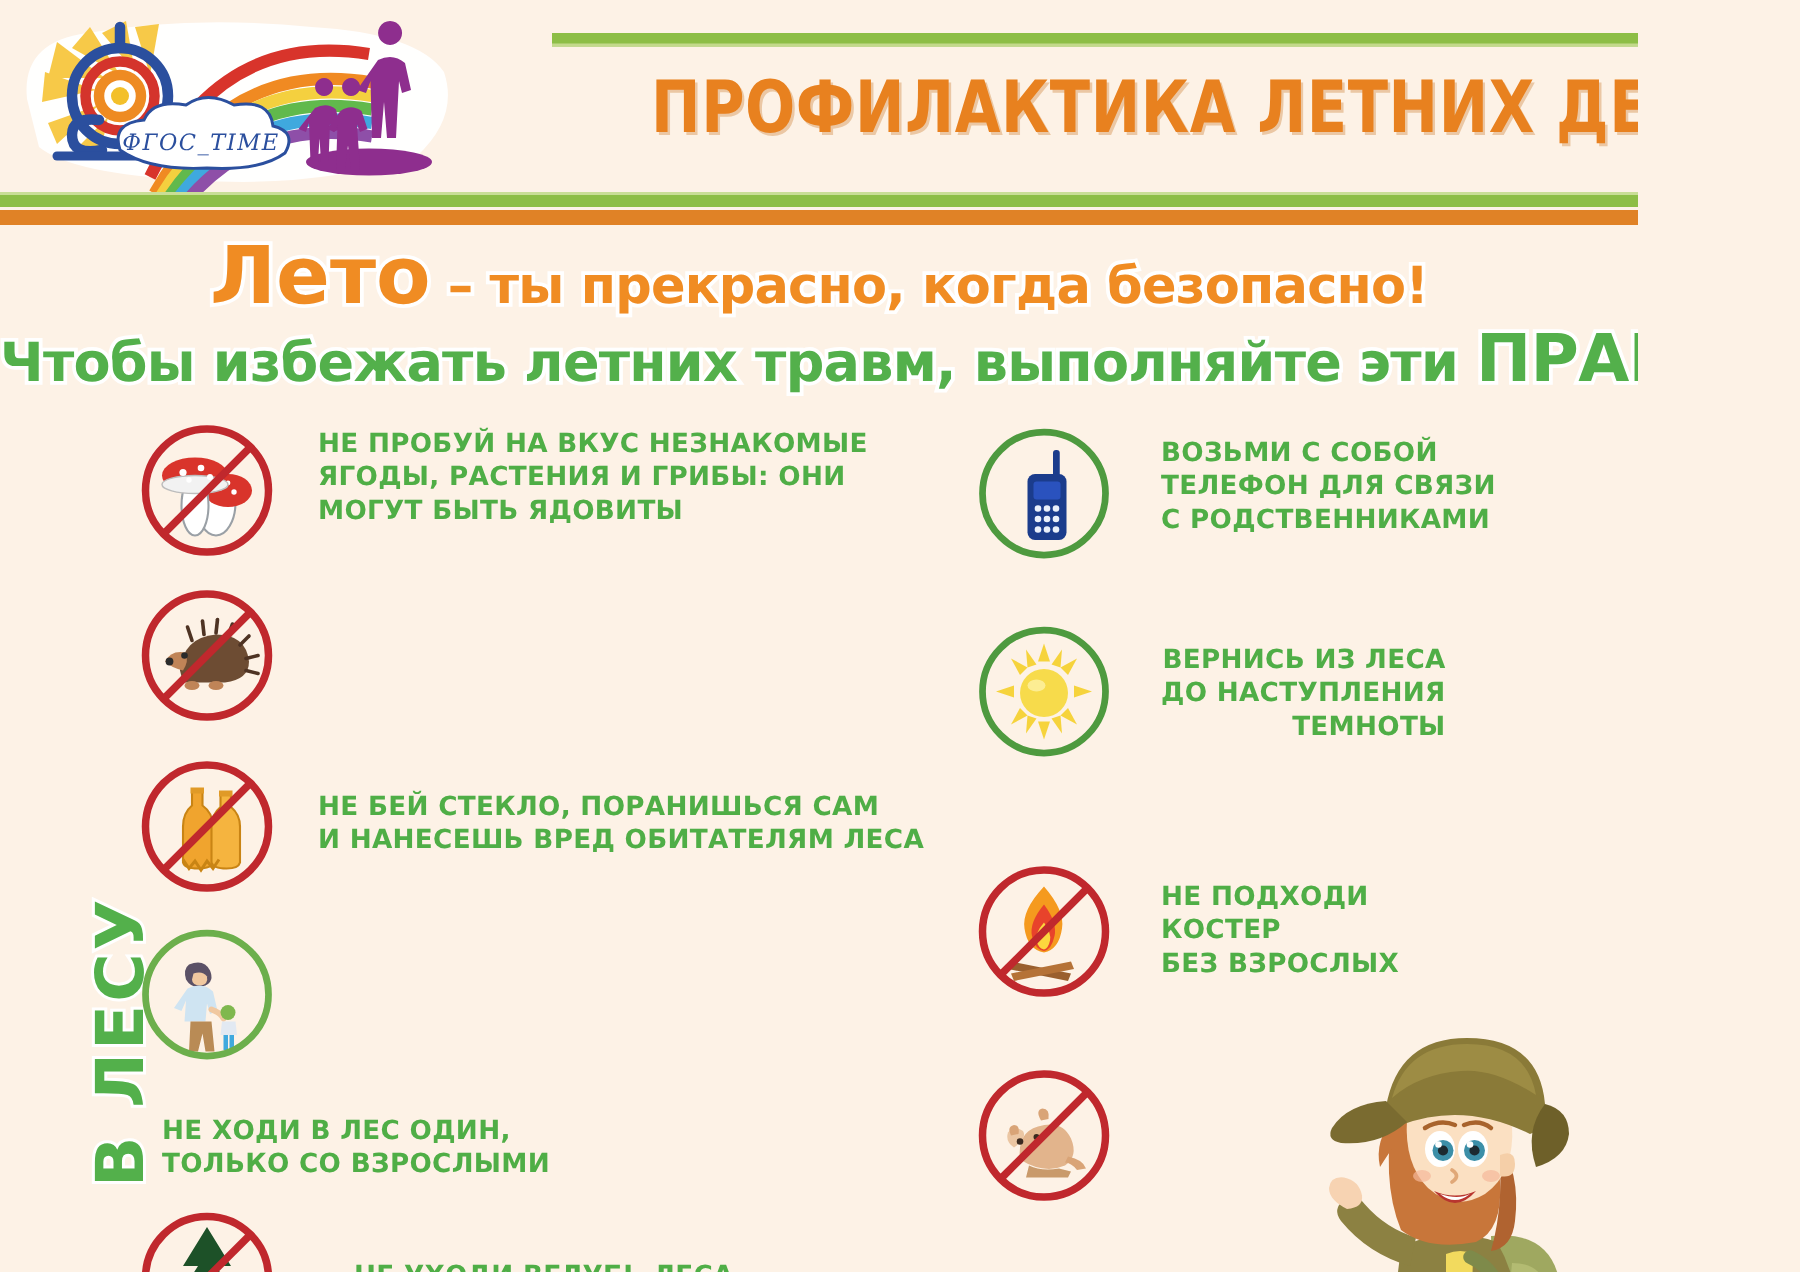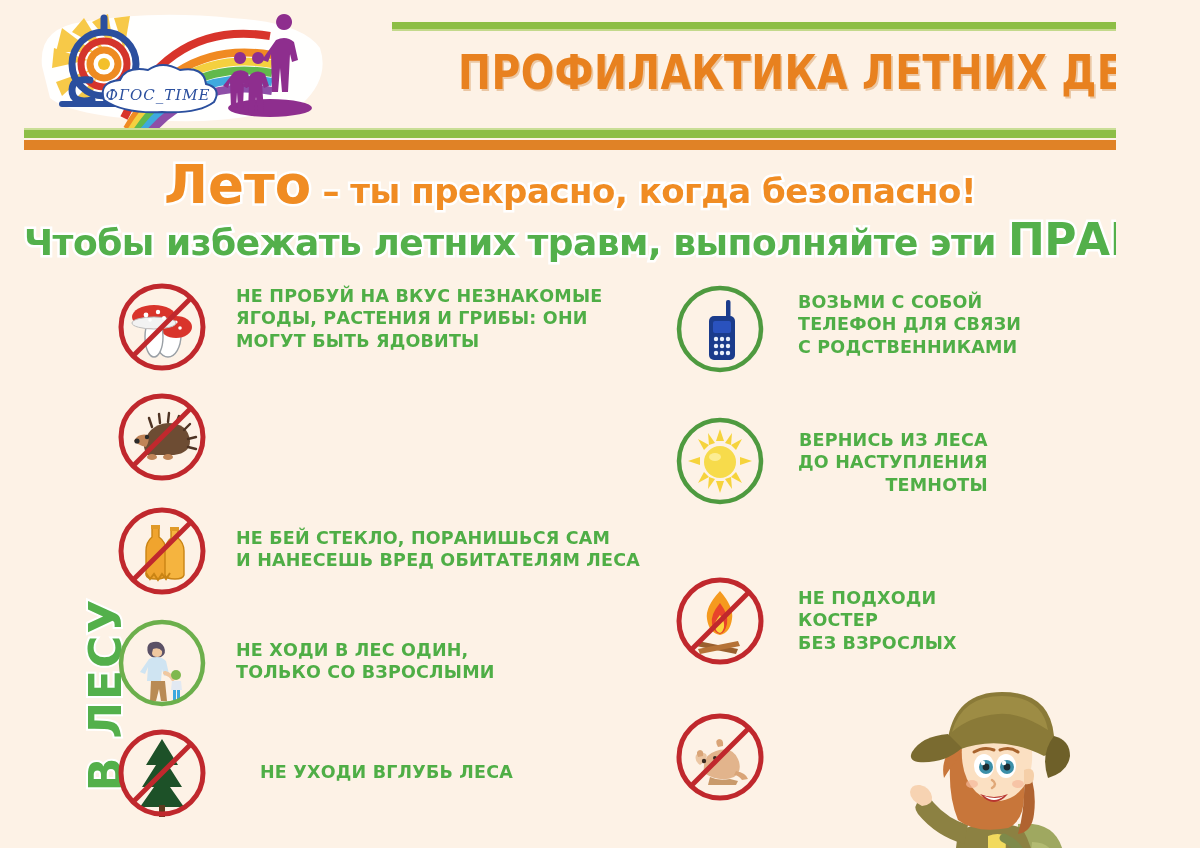--- a/index.html
+++ b/index.html
@@ -4,21 +4,21 @@
 <title>Профилактика летних детских травм</title>
 <style>
   html,body{margin:0;padding:0;}
   body{
     width:1200px;height:848px;
     background:#FDF2E6;
     font-family:"Liberation Sans", sans-serif;
     overflow:hidden;
     position:relative;
   }
-  .poster{position:relative;width:1092px;height:848px;overflow:hidden;margin-left:24px;}
+  .poster{position:relative;width:1092px;height:848px;overflow:hidden;}
 
   
   .header{position:relative;height:140px;}
   .logo{position:absolute;left:8px;top:8px;width:300px;height:120px;}
   .logo svg{display:block;}
 
   .title-wrap{position:absolute;left:330px;top:0;right:0;height:140px;}
   .rule-top{
     position:absolute;left:38px;top:22px;right:0;height:7px;
     background:#8DBE46;border-bottom:2px solid #C3D98B;
@@ -109,21 +109,21 @@
     letter-spacing:0.2px;
     white-space:pre-line;
   }
   .col-left .item-text{padding-left:16px;}
   .col-right .item-text{padding-left:20px;}
 
   
   .col-left .item.i0{margin-top:2px;}
   .col-left .item.i1{margin-top:18px;}
   .col-left .item.i2{margin-top:22px;}
-  .col-left .item.i3{margin-top:20px;}
+  .col-left .item.i3{margin-top:20px;flex-direction:column;}
   .col-left .item.i4{margin-top:18px;}
   .col-right .item.j0{margin-top:4px;}
   .col-right .item.j1{margin-top:40px;text-align:right;}
   .col-right .item.j2{margin-top:68px;}
   .col-right .item.j3{margin-top:44px;}
 
   .col-left .item.i0 .item-text{padding-top:4px;}
   .col-left .item.i2 .item-text{padding-top:22px;}
   .col-left .item.i3 .item-text{padding-top:22px;}
   .col-left .item.i4 .item-text{padding-top:34px;padding-left:40px;}

